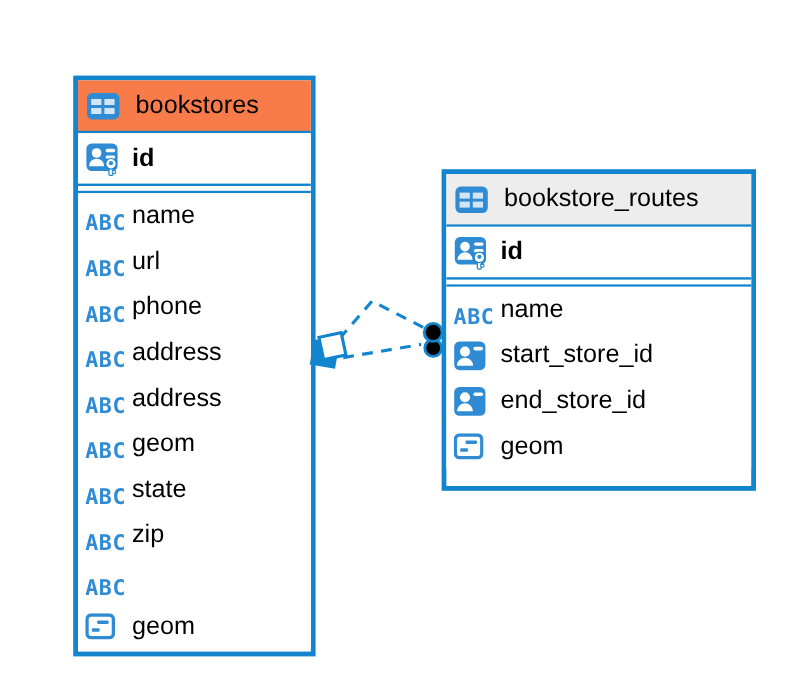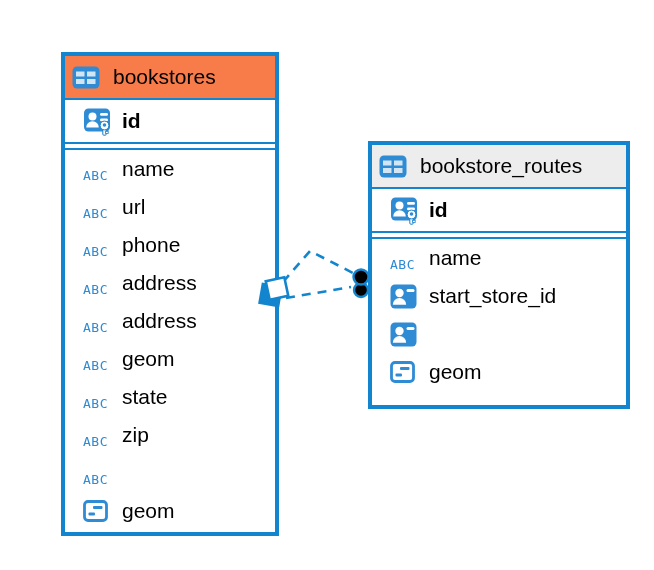--- a/index.html
+++ b/index.html
@@ -11,36 +11,36 @@
   *{box-sizing:border-box;margin:0;padding:0;}
   html,body{width:654px;height:570px;overflow:hidden;background:var(--bg);
     font-family:"Liberation Sans",sans-serif;color:var(--text);}
   .canvas{position:relative;width:654px;height:570px;}
 
   .table-card{
     position:absolute;
     background:#fff;
     border:4px solid var(--blue);
   }
-  #table-0{left:61px;top:52px;width:218px;height:484px;}
+  #table-0{left:61px;top:63px;width:202px;height:484px;}
   #table-1{left:368px;top:141px;width:262px;height:268px;}
 
   .t-header{
     height:44px;
     display:flex;align-items:center;
     padding-left:7px;
     border-bottom:2px solid var(--blue);
     font-size:21px;
     gap:9px;
     white-space:nowrap;
   }
   .row{
     height:38px;
     display:flex;align-items:center;
-    padding-left:18px;
+    padding-left:6px;
     font-size:21px;
     gap:7px;
     background:#fff;
     white-space:nowrap;
   }
   .row.pk-row{
     height:42px;
     font-weight:700;
   }
   .section-sep{
@@ -49,22 +49,22 @@
     border-bottom:2px solid var(--blue);
     background:#fff;
   }
   .icon{
     width:32px;min-width:32px;
     display:flex;align-items:center;justify-content:flex-start;
     overflow:visible;
   }
   .abc{
     font-family:"DejaVu Sans Mono",monospace;
-    font-weight:400;
-    font-size:13px;
+    font-weight:700;
+    font-size:18px;
     letter-spacing:0.5px;
     color:var(--icon-blue);
     margin-top:12px;
   }
   #connector-overlay{
     position:absolute;left:0;top:0;
     pointer-events:none;
   }
   .rel-line{
     fill:none;
@@ -226,20 +226,21 @@
         </div>
         <div class="row">
           <span class="icon">
             <svg width="27" height="25" viewBox="0 0 27 25">
               <rect x="0.5" y="0.5" width="26" height="24" rx="4.5" fill="#2F8BD3"></rect>
               <circle cx="9.5" cy="9" r="4.2" fill="#fff"></circle>
               <path d="M2.8 20.8 a6.7 6.7 0 0 1 13.4 0 z" fill="#fff"></path>
               <rect x="16.5" y="5" width="8" height="3" rx="1.5" fill="#fff"></rect>
             </svg>
           </span>
+          <span>end_store_id</span>
         </div>
         <div class="row">
           <span class="icon">
             <svg width="25" height="22" viewBox="0 0 25 22">
               <rect x="1.5" y="1.5" width="22" height="19" rx="3.5" fill="#fff" stroke="#2F8BD3" stroke-width="2.8"></rect>
               <rect x="10" y="6" width="9.5" height="3" rx="1" fill="#2F8BD3"></rect>
               <rect x="5.5" y="12.5" width="6.5" height="3" rx="1" fill="#2F8BD3"></rect>
             </svg>
           </span>
           <span>geom</span>

